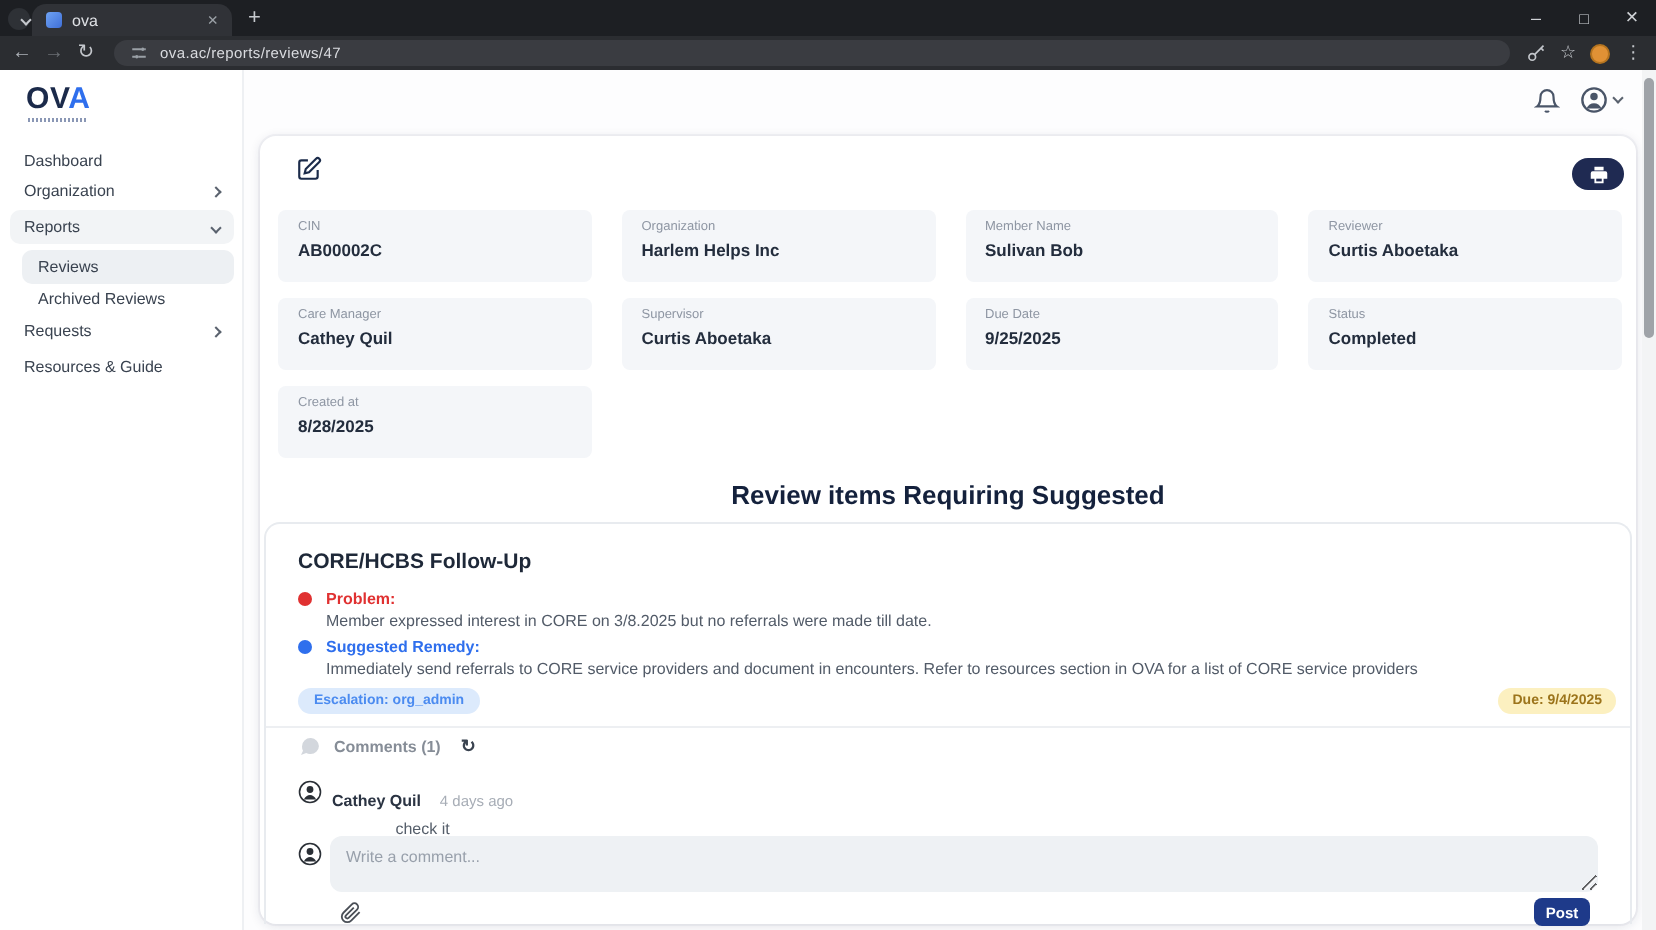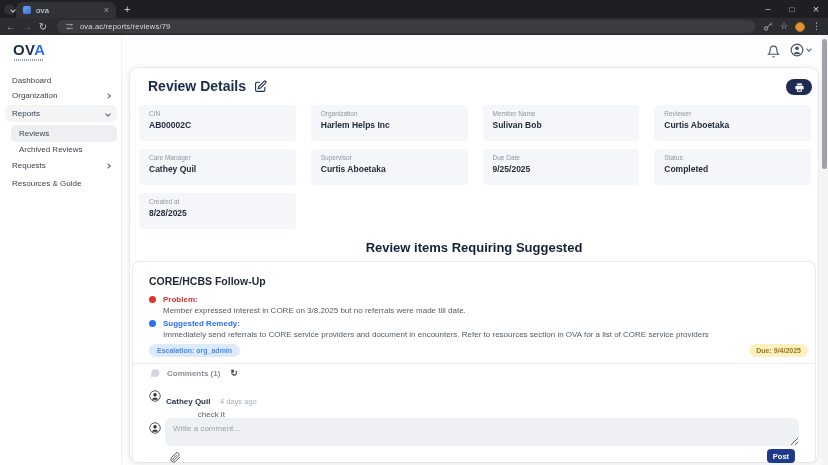--- a/index.html
+++ b/index.html
@@ -115,21 +115,21 @@
   <div class="toolbar">
     <span class="nav-ic back">←</span>
     <span class="nav-ic fwd">→</span>
     <span class="nav-ic reload">↻</span>
     <div class="omnibox">
       <svg width="9" height="9" viewBox="0 0 24 24" fill="none" stroke="#9aa0a6" stroke-width="2.4">
           <path d="M3 7h12M19 7h2M3 17h4M11 17h10"></path>
           <circle cx="17" cy="7" r="2.4" fill="#9aa0a6" stroke="none"></circle>
           <circle cx="9" cy="17" r="2.4" fill="#9aa0a6" stroke="none"></circle>
         </svg>
-      <span class="url">ova.ac/reports/reviews/79</span>
+      <span class="url">ova.ac/reports/reviews/47</span>
     </div>
     <div class="tb-right">
       <svg width="10" height="10" viewBox="0 0 24 24" fill="none" stroke="#c3c6cb" stroke-width="2">
           <circle cx="7.5" cy="15.5" r="4"></circle>
           <path d="M10.3 12.7L21 2m-3 3l3 3"></path>
         </svg>
       <span class="star">☆</span>
       <span class="chrome-avatar"></span>
       <span class="menu-dots">⋮</span>
     </div>
@@ -179,21 +179,20 @@
         <svg width="14" height="14" viewBox="0 0 24 24" fill="none" stroke="#4a5568" stroke-width="2">
             <circle cx="12" cy="12" r="10"></circle>
             <circle cx="12" cy="9" r="3.2" fill="#4a5568" stroke="none"></circle>
             <path d="M5.5 19.2c1.4-2.9 3.8-4.4 6.5-4.4s5.1 1.5 6.5 4.4" fill="#4a5568" stroke="none"></path>
           </svg>
         <span class="caret"></span>
       </div>
 
       <div class="card">
         <div class="card-title-row">
-          <span class="page-title">Review Details</span>
           <svg width="13" height="13" viewBox="0 0 24 24" fill="none" stroke="#1b2b4a" stroke-width="2">
               <path d="M11 4H5a2 2 0 00-2 2v13a2 2 0 002 2h13a2 2 0 002-2v-6"></path>
               <path d="M18.5 2.5a2.1 2.1 0 013 3L12 15l-4 1 1-4z"></path>
             </svg>
         </div>
         <div class="print-btn">
           <svg width="11" height="11" viewBox="0 0 24 24" fill="#fff">
               <path d="M7 3h10v4H7z"></path>
               <path d="M5 8h14a2 2 0 012 2v6h-4v5H7v-5H3v-6a2 2 0 012-2z"></path>
               <rect x="9" y="16" width="6" height="3" fill="#1f2a52"></rect>

